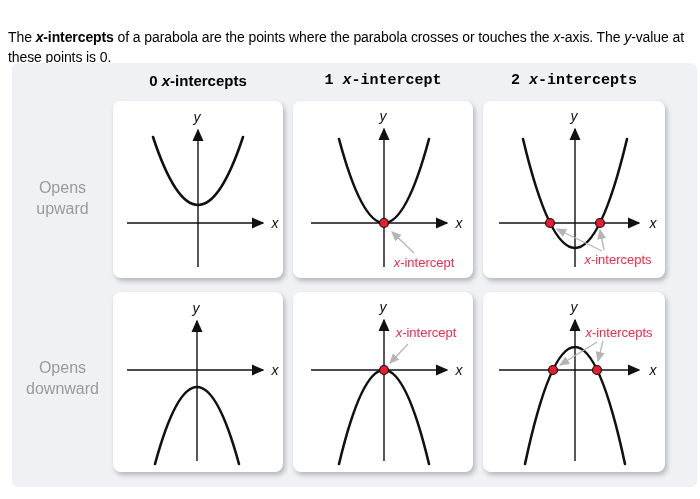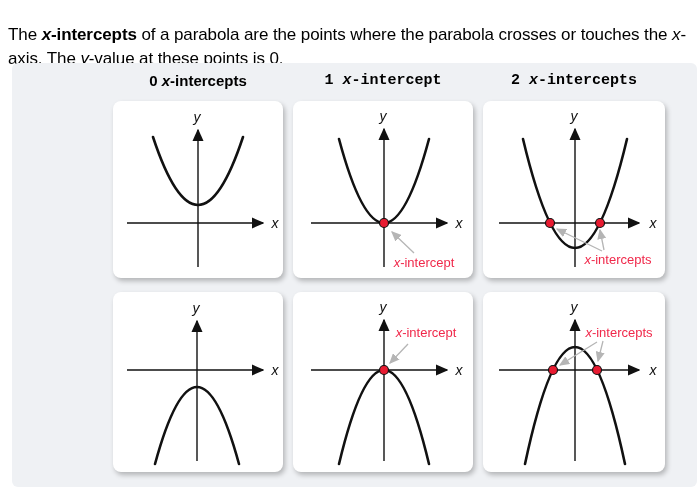--- a/index.html
+++ b/index.html
@@ -1,17 +1,17 @@
 <!DOCTYPE html>
 <html><head>
 <meta charset="utf-8">
 <style>
   html,body{margin:0;padding:0;background:#ffffff;}
   body{width:700px;height:499px;overflow:hidden;font-family:"Liberation Sans",sans-serif;color:#000;position:relative;}
-  .intro{position:absolute;left:8px;top:6px;width:688px;font-size:17px;line-height:1.42;letter-spacing:-0.1px;}
+  .intro{position:absolute;left:8px;top:14px;width:688px;font-size:14px;line-height:1.42;letter-spacing:-0.1px;}
   .intro .bi{font-weight:bold;font-style:italic;}
   .intro .b{font-weight:bold;}
   .intro .i{font-style:italic;}
   .panel{position:absolute;left:12px;top:63px;width:676px;height:424px;background:#eff1f4;border-radius:6px;padding-left:9px;}
   .col-header{position:absolute;top:8px;font-size:15px;font-weight:bold;text-align:center;line-height:20px;}
   .col-header .hx{font-style:italic;}
   .col-header.c1{left:101px;width:170px;}
   .col-header.c2{left:281px;width:180px;font-family:Liberation Mono, monospace;}
   .col-header.c3{left:471px;width:182px;font-family:Liberation Mono, monospace;}
   .row-label{position:absolute;left:0;width:101px;text-align:center;font-size:16px;line-height:1.32;color:#9a9a9a;}
@@ -38,20 +38,22 @@
 <body>
 
 <p class="intro"><span>The </span><span class="bi">x</span><span class="b">-intercepts</span><span> of a parabola are the points where the parabola crosses or touches the </span><span class="i">x</span><span>-axis. The </span><span class="i">y</span><span>-value at these points is 0.</span></p>
 
 <div class="panel">
 
   <div class="col-header c1"><span>0 </span><span class="hx">x</span><span>-intercepts</span></div>
   <div class="col-header c2"><span>1 </span><span class="hx">x</span><span>-intercept</span></div>
   <div class="col-header c3"><span>2 </span><span class="hx">x</span><span>-intercepts</span></div>
 
+  <div class="row-label r1">Opens upward</div>
+  <div class="row-label r2">Opens downward</div>
 
   <div class="card a">
     <svg width="170" height="177" viewBox="0 0 170 177">
       <defs>
           <marker id="axA" markerWidth="9" markerHeight="8" refX="8" refY="4" orient="auto">
             <path d="M0,0 L9,4 L0,8 Z" fill="#111"></path>
           </marker>
         </defs>
       <line class="axis" x1="85" y1="166" x2="85" y2="29" marker-end="url(#axA)"></line>
       <line class="axis" x1="14" y1="122" x2="150" y2="122" marker-end="url(#axA)"></line>

